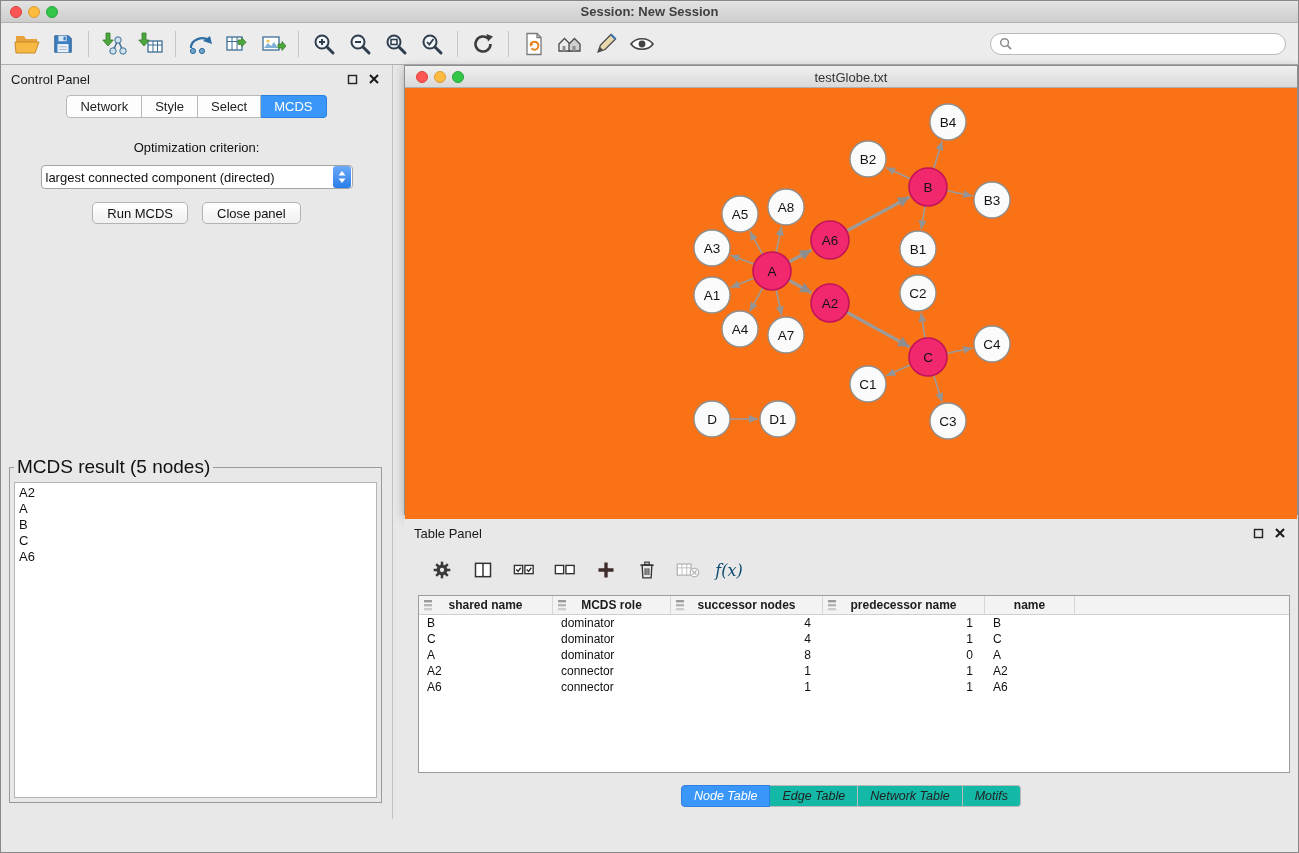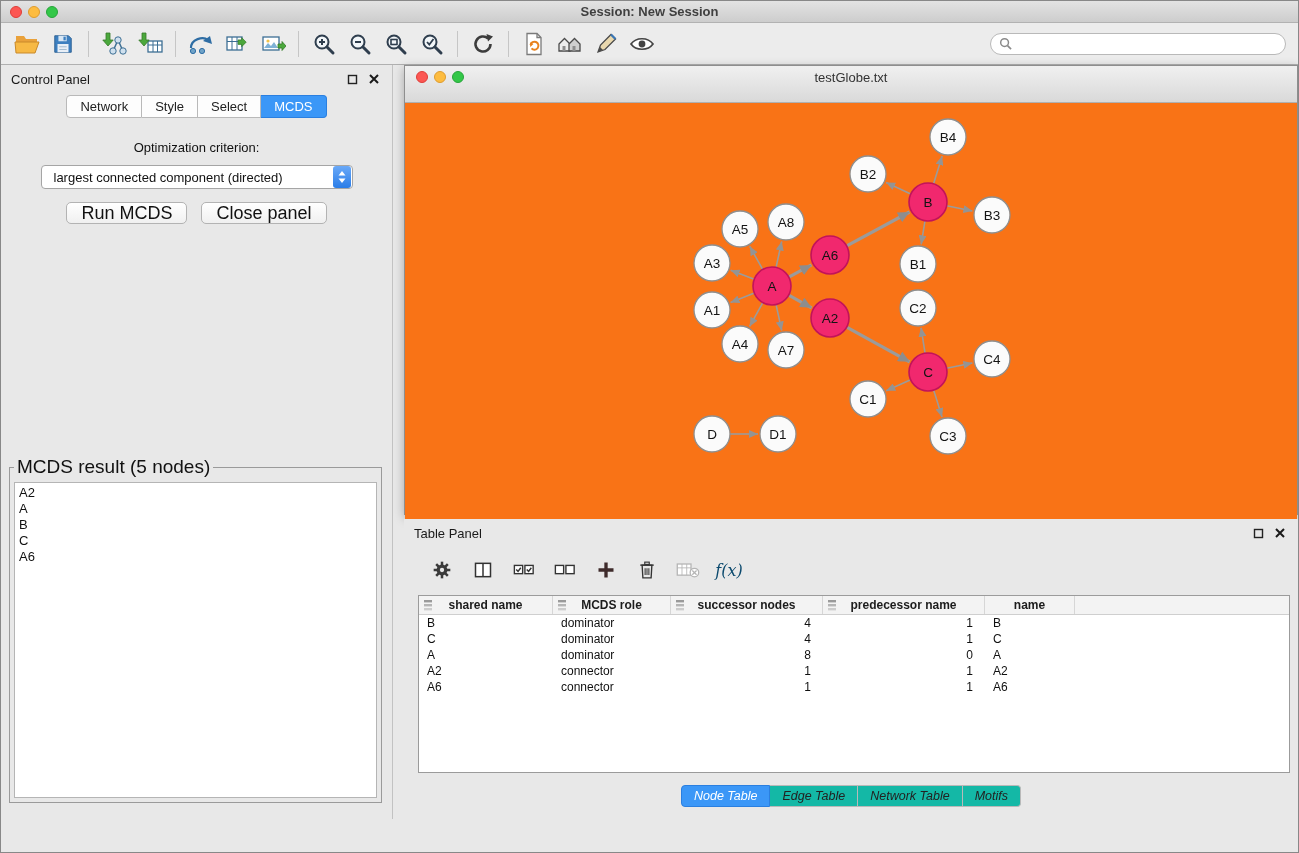--- a/index.html
+++ b/index.html
@@ -36,36 +36,36 @@
   .panel-head .spacer { flex: 1; }
   .mini-icon { width: 16px; height: 16px; display: flex; align-items: center; justify-content: center; margin-left: 6px; }
   .cp-tabs { display: flex; justify-content: center; margin-top: 2px; }
   .cp-tab { font-size: 13px; padding: 3px 13px; background: #fdfdfd; border: 1px solid #b9b9b9; border-left: none; color: #222; }
   .cp-tab:first-child { border-left: 1px solid #b9b9b9; border-radius: 4px 0 0 4px; }
   .cp-tab:last-child { border-radius: 0 4px 4px 0; }
   .cp-tab.active { background: #3b97f7; border-color: #2a7fe0; color: #fff; }
   .opt-label { text-align: center; font-size: 13px; margin-top: 22px; color: #111; }
   .combo { width: 312px; height: 24px; margin: 10px auto 0 auto; background: #fff; border: 1px solid #a5a5a5;
     border-radius: 4px; display: flex; align-items: center; position: relative; }
-  .combo .value { flex: 1; font-size: 13px; padding-left: 12px; color: #111; white-space: nowrap; overflow: hidden; }
+  .combo .value { flex: 1; font-size: 13px; padding-left: 4px; color: #111; white-space: nowrap; overflow: hidden; }
   .combo .stepper { width: 18px; height: 22px; border-radius: 3px; margin-right: 1px;
     background: linear-gradient(#6aa9f8, #2a7de8); display: flex; align-items: center; justify-content: center; }
   .btn-row { display: flex; justify-content: center; gap: 14px; margin-top: 13px; }
-  .mac-btn { height: 22px; padding: 0 14px; font-size: 18px; color: #111;
+  .mac-btn { height: 22px; padding: 0 14px; font-size: 13px; color: #111;
     background: linear-gradient(#ffffff, #f0f0f0); border: 1px solid #b3b3b3; border-radius: 5px; }
   .result-box { position: absolute; left: 8px; right: 10px; top: 391px; bottom: 16px;
     border: 1px solid #9a9a9a; padding: 4px; }
   .result-box legend { font-size: 19px; padding: 0 3px; color: #111; }
   .result-list { background: #fff; border: 1px solid #b5b5b5; width: 100%; height: 100%;
     font-size: 13px; line-height: 16px; padding: 2px 4px; color: #111; overflow: hidden; }
 
   
   .net-window { position: absolute; left: 403px; top: 0; width: 894px; height: 450px;
     background: #fff; border: 1px solid #8e8e8e; box-shadow: 0 3px 10px rgba(0,0,0,.28); }
-  .net-titlebar { height: 37px; background: linear-gradient(#f0f0f0, #d9d9d9); border-bottom: 1px solid #b0b0b0; position: relative; }
+  .net-titlebar { height: 22px; background: linear-gradient(#f0f0f0, #d9d9d9); border-bottom: 1px solid #b0b0b0; position: relative; }
   .net-titlebar .traffic { left: 11px; top: 5px; }
   .net-titlebar .title { position: absolute; left: 0; right: 0; top: 4px; text-align: center; font-size: 13px; color: #333; }
   .net-canvas { position: relative; width: 100%; height: 552px; background: #f97316; overflow: hidden; }
   .node-label { font-size: 13.5px; fill: #141414; font-family: "Liberation Sans", sans-serif; }
   .resize-grip { position: absolute; right: 1px; bottom: 1px; width: 13px; height: 13px;
     background: repeating-linear-gradient(135deg, transparent 0 3px, #b5b5b5 3px 4px); }
 
   
   .table-panel { position: absolute; left: 403px; top: 454px; right: 0; bottom: 0; background: #e8e8e8; }
   .tp-toolbar { display: flex; align-items: center; gap: 17px; padding: 8px 0 6px 26px; height: 44px; }

